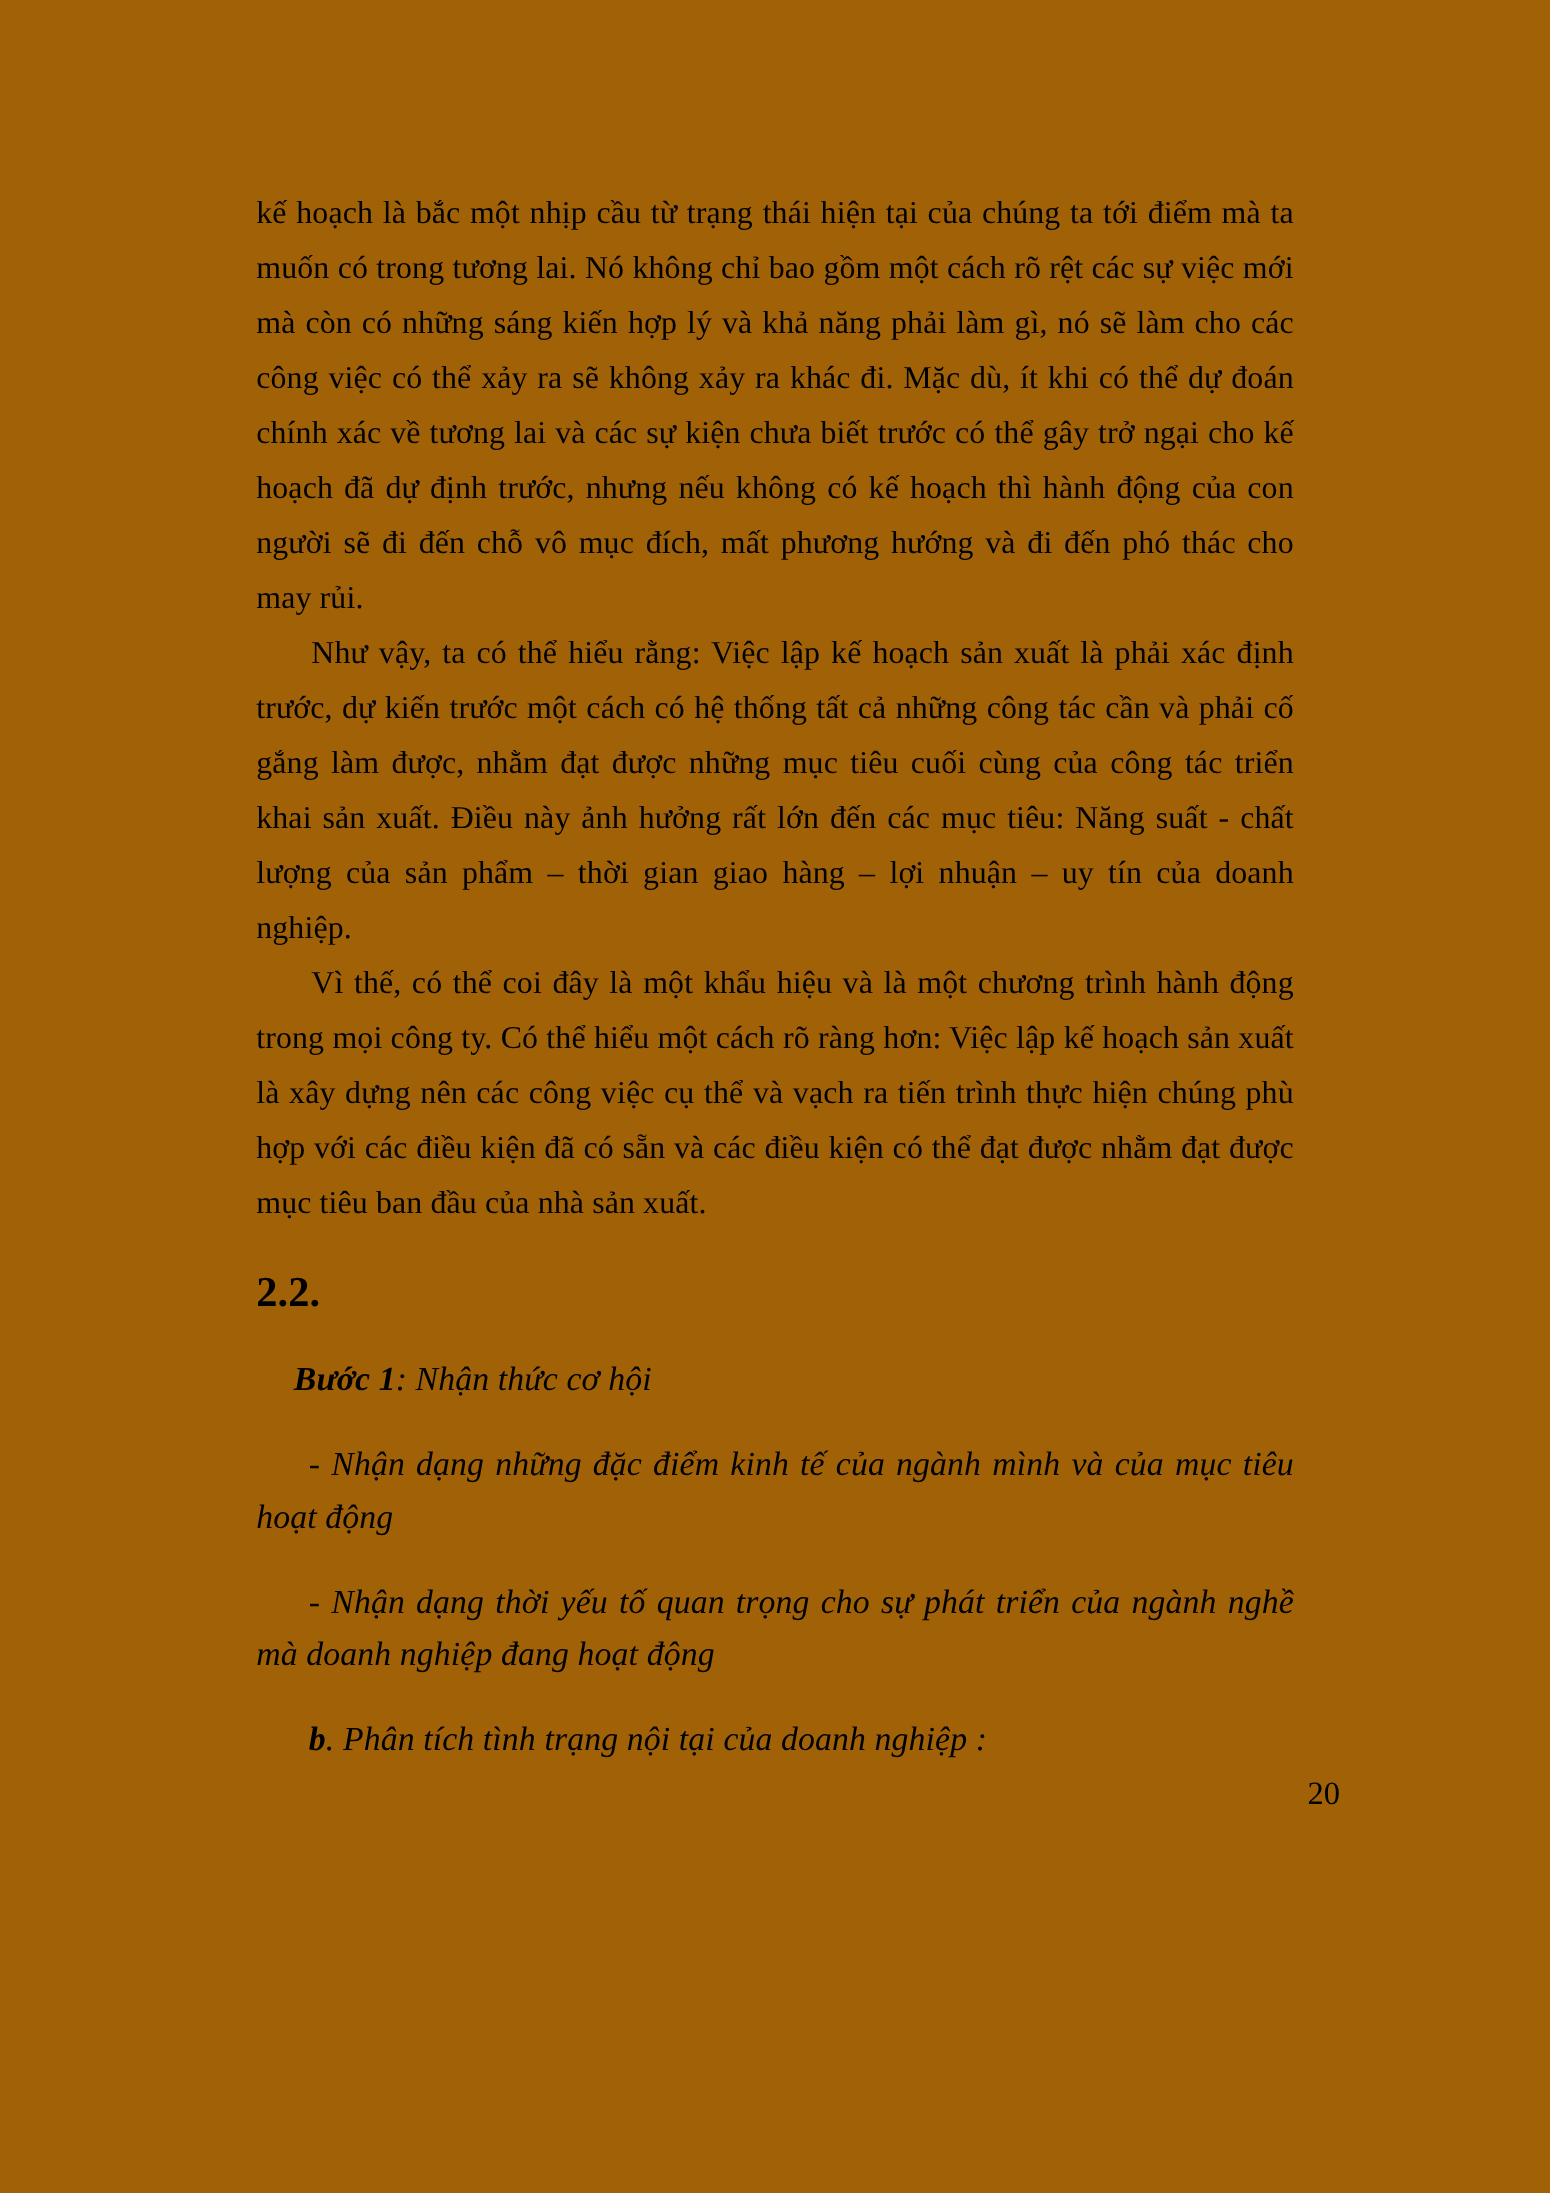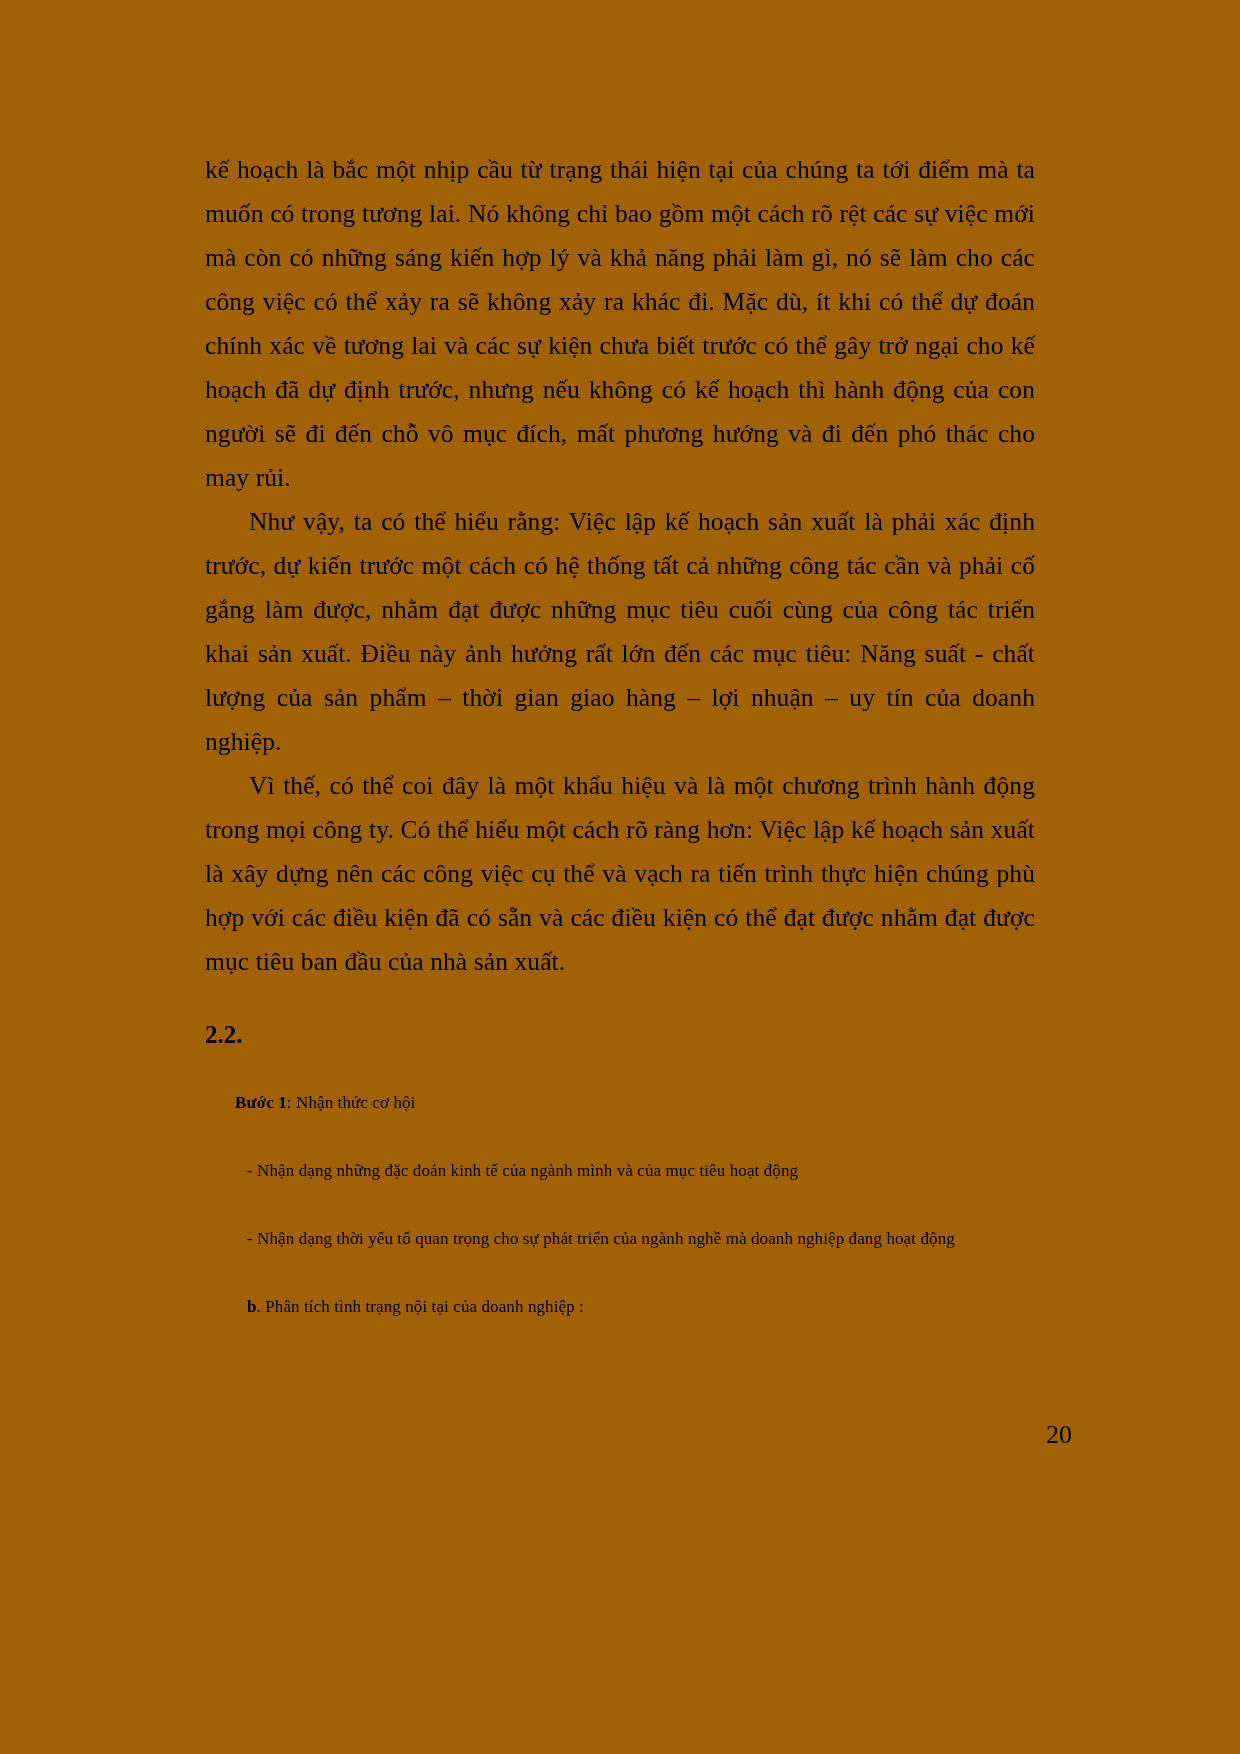--- a/index.html
+++ b/index.html
@@ -35,38 +35,39 @@
     line-height: 44px;
     text-align: justify;
     text-justify: inter-word;
     letter-spacing: 0.1px;
   }
   p.body-par.indent {
     text-indent: 44px;
   }
   h2.section-heading {
     margin: 30px 0 0 0;
-    font-size: 25px;
+    font-size: 34px;
     font-weight: bold;
     line-height: 42px;
     padding-left: 0px;
     text-indent: 0;
     display: flex;
     gap: 0px;
   }
   h2.section-heading .num {
     display: inline-block;
     min-width: 62px;
   }
   p.sub-line {
     margin: 26px 0 0 0;
-    font-size: 17px;
+    font-size: 27px;
     line-height: 42px;
     text-align: justify;
     letter-spacing: 0.1px;
+    font-style: italic;
   }
   p.sub-line.first-indent {
     text-indent: 30px;
   }
   p.sub-line.dash-indent {
     text-indent: 30px;
   }
   p.sub-line.dash-indent2 {
     text-indent: 42px;
   }
@@ -94,21 +95,21 @@
     <p class="body-par indent">Vì thế, có thể coi đây là một khẩu hiệu và là một chương trình hành động trong mọi công ty. Có thể hiểu một cách rõ ràng hơn: Việc lập kế hoạch sản xuất là xây dựng nên các công việc cụ thể và vạch ra tiến trình thực hiện chúng phù hợp với các điều kiện đã có sẵn và các điều kiện có thể đạt được nhằm đạt được mục tiêu ban đầu của nhà sản xuất.</p>
 
     <h2 class="section-heading">
       <span class="num">2.2.</span>
     </h2>
 
     <p class="sub-line first-indent"><span class="b">Bước 1</span><span>: Nhận thức cơ hội</span></p>
 
 
 
-    <p class="sub-line dash-indent2">- Nhận dạng những đặc đoán kinh tế của ngành mình  và của mục tiêu hoạt động</p>
+    <p class="sub-line dash-indent2">- Nhận dạng những đặc điểm kinh tế của ngành mình  và của mục tiêu hoạt động</p>
 
     <p class="sub-line dash-indent2">- Nhận dạng thời yếu tố quan trọng cho sự phát triển của ngành nghề mà doanh nghiệp đang hoạt động</p>
 
 
 
     <p class="sub-line dash-indent2"><span class="b">b</span><span>. Phân tích tình trạng nội tại của doanh nghiệp :</span></p>
 
   </div>
 
   <div class="page-number">20</div>

